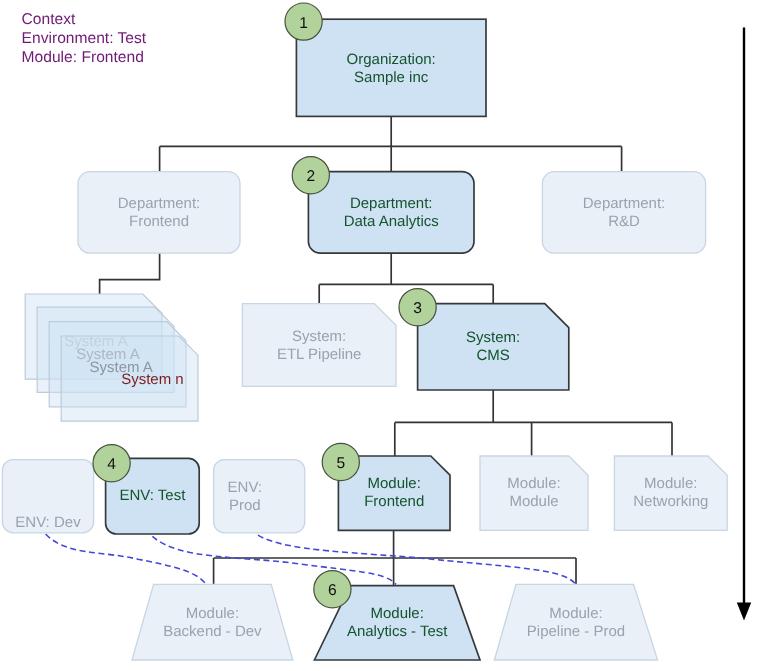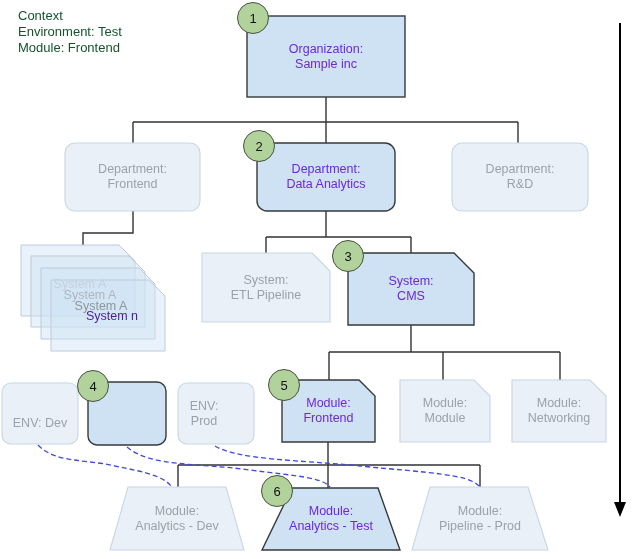--- a/index.html
+++ b/index.html
@@ -7,26 +7,26 @@
   .canvas{position:relative;width:641px;height:559px;background:#ffffff;overflow:hidden;}
   .canvas svg{position:absolute;left:0;top:0;}
   .hl{fill:#cfe2f3;stroke:#36393b;stroke-width:1.4;}
   .fd{fill:#e9f0f8;stroke:#c8d6e3;stroke-width:1.1;}
   .stackcard{fill:rgba(207,226,243,0.45);stroke:#bccbda;stroke-width:1;}
   .conn{fill:none;stroke:#333333;stroke-width:1.4;}
   .map{fill:none;stroke:#4247d8;stroke-width:1.3;stroke-dasharray:5 3;}
   .arrowline{stroke:#000000;stroke-width:2;}
   .arrowhead{fill:#000000;}
   .label{position:absolute;display:flex;flex-direction:column;align-items:center;justify-content:center;
-         text-align:center;font-size:12.5px;line-height:15px;color:#6d28d9;}
+         text-align:center;font-size:12.5px;line-height:15px;color:#14532d;}
   .label.faded{color:#9aa2ab;}
   .stack-line{position:absolute;width:110px;text-align:center;font-size:12.5px;line-height:13px;}
   .step{position:absolute;width:32px;height:32px;border-radius:50%;background:#b2d29c;border:1.4px solid #47523e;
         display:flex;align-items:center;justify-content:center;font-size:13px;color:#111;box-sizing:border-box;}
-  .context{position:absolute;left:18px;top:8px;font-size:13px;line-height:16px;color:#14532d;}
+  .context{position:absolute;left:18px;top:8px;font-size:13px;line-height:16px;color:#701a75;}
 </style>
 </head>
 <body>
 
 <div class="canvas">
 
   <svg width="641" height="559" viewBox="0 0 641 559">
 
     <path class="conn" d="M326,97 V122 M133,122 H518 M133,122 V143 M326,122 V143 M518,122 V143"></path>
     <path class="conn" d="M133,211 V233 H83 V245"></path>
@@ -92,53 +92,54 @@
   </div>
 
   <div class="label faded" style="left:452px;top:143px;width:136px;height:68px">
     <span>Department:</span>
     <span>R&amp;D</span>
   </div>
 
   <div class="stack-line" style="left:25px;top:278px;color:#c6d0db">System A</div>
   <div class="stack-line" style="left:35px;top:289px;color:#aeb6c0">System A</div>
   <div class="stack-line" style="left:46px;top:300px;color:#8f959c">System A</div>
-  <div class="stack-line" style="left:57px;top:310px;color:#4c1d95">System n</div>
+  <div class="stack-line" style="left:72px;top:310px;color:#7f1d1d">System n</div>
 
   <div class="label faded" style="left:202px;top:253px;width:128px;height:69px">
     <span>System:</span>
     <span>ETL Pipeline</span>
   </div>
 
   <div class="label" style="left:348px;top:253px;width:126px;height:72px">
     <span>System:</span>
     <span>CMS</span>
   </div>
 
-  <div class="label faded" style="left:2px;top:388px;width:76px;height:71px">ENV: Dev</div>
+  <div class="label faded" style="left:2px;top:400px;width:76px;height:71px">ENV: Dev</div>
+  <div class="label" style="left:88px;top:382px;width:78px;height:63px">ENV: Test</div>
   <div class="label faded" style="left:178px;top:383px;width:52px;height:61px">ENV: Prod</div>
 
   <div class="label" style="left:282px;top:380px;width:93px;height:62px">
     <span>Module:</span>
     <span>Frontend</span>
   </div>
 
   <div class="label faded" style="left:400px;top:380px;width:90px;height:62px">
     <span>Module:</span>
     <span>Module</span>
   </div>
 
   <div class="label faded" style="left:512px;top:380px;width:94px;height:62px">
     <span>Module:</span>
     <span>Networking</span>
   </div>
 
   <div class="label faded" style="left:110px;top:487px;width:134px;height:63px">
     <span>Module:</span>
-    <span>Analytics - Dev</span>
+    <span>Backend - Dev</span>
   </div>
 
   <div class="label" style="left:262px;top:488px;width:138px;height:62px">
     <span>Module:</span>
     <span>Analytics - Test</span>
   </div>
 
   <div class="label faded" style="left:412px;top:487px;width:136px;height:63px">
     <span>Module:</span>
     <span>Pipeline - Prod</span>

